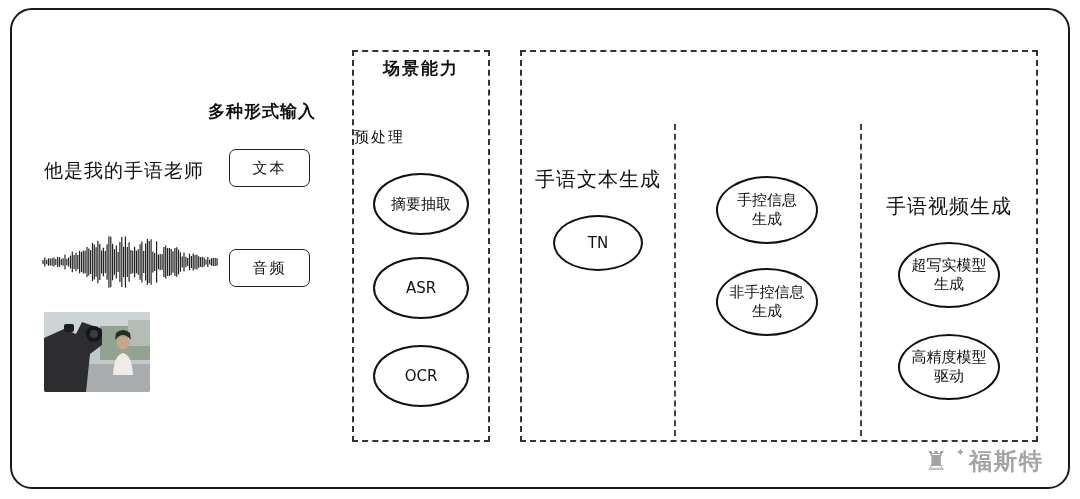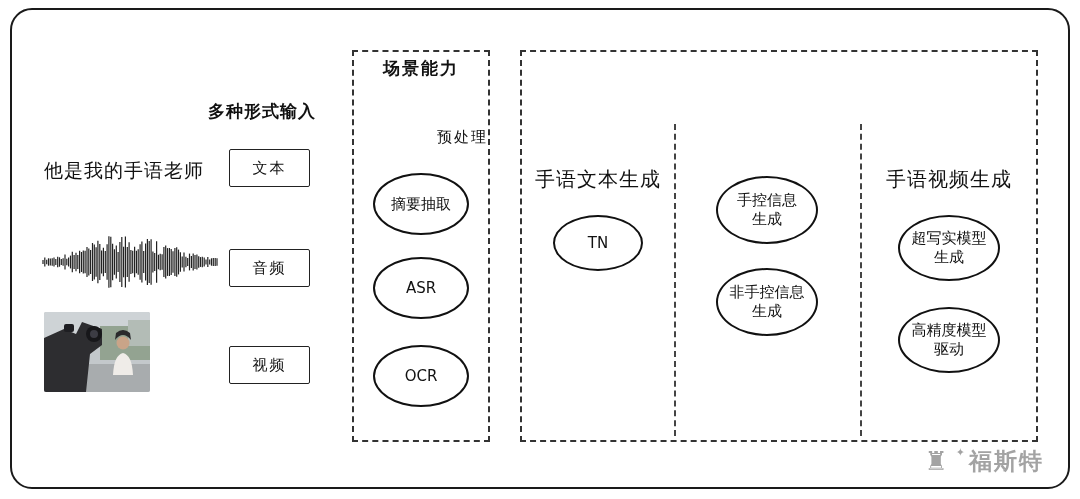--- a/index.html
+++ b/index.html
@@ -19,21 +19,21 @@
   .input-title{
     position:absolute;left:208px;top:100px;
     font-size:17px;font-weight:bold;letter-spacing:1px;
   }
   .text-example{
     position:absolute;left:44px;top:158px;width:180px;
     font-size:19px;letter-spacing:1px;white-space:nowrap;
   }
   .io-box{
     position:absolute;left:229px;width:79px;height:36px;
-    border:1.5px solid #222;border-radius:2px;
+    border:1.5px solid #222;border-radius:7px;
     display:flex;align-items:center;justify-content:center;
     font-size:15px;background:#fff;letter-spacing:2px;
   }
   .io-box.b1{top:149px;} .io-box.b2{top:249px;} .io-box.b3{top:346px;}
   .waveform{
     position:absolute;left:42px;top:234px;width:176px;height:56px;
   }
   .waveform svg{width:100%;height:100%;}
   .waveform line{stroke:#222;stroke-width:1.2;}
   .photo{
@@ -46,42 +46,42 @@
     position:absolute;top:50px;height:392px;
     border:2px dashed #333;background:#fff;
     box-sizing:border-box;
   }
   .panel-title{
     margin-top:5px;text-align:center;
     font-size:17px;font-weight:bold;letter-spacing:2px;
   }
   .scene-panel{left:352px;width:138px;}
   .scene-sub{
-    margin-top:48px;text-align:right;font-size:15px;letter-spacing:2px;
+    margin-top:48px;text-align:left;font-size:15px;letter-spacing:2px;
   }
   .node{
     border:2px solid #111;border-radius:50%;
     display:flex;align-items:center;justify-content:center;
     text-align:center;font-size:15px;line-height:1.25;
     white-space:pre-line;background:#fff;
     box-sizing:border-box;
   }
   .scene-panel .node{width:96px;height:62px;margin:0 auto;}
   .scene-panel .node.n1{margin-top:26px;}
   .scene-panel .node.n2{margin-top:22px;}
   .scene-panel .node.n3{margin-top:26px;}
   
   .core-panel{left:520px;width:518px;}
   .core-col{
     position:absolute;top:102px;bottom:14px;
     display:flex;flex-direction:column;align-items:center;
   }
   .core-col.c1{left:0;width:152px;}
   .core-col.c2{left:152px;width:186px;}
-  .core-col.c3{left:338px;width:178px;}
+  .core-col.c3{left:338px;width:178px;justify-content:center;}
   .col-title{
     margin-top:12px;font-size:20px;letter-spacing:1px;text-align:center;
     white-space:nowrap;
   }
   .core-col.c1 .node{width:90px;height:56px;}
   .core-col.c2 .node{width:102px;height:68px;}
   .core-col.c3 .node{width:102px;height:66px;}
   .core-col .node.n1{margin-top:22px;}
   .core-col.c1 .node.n2{margin-top:34px;}
   .core-col.c2 .node.n2{margin-top:24px;}
@@ -227,21 +227,20 @@
       <rect x="0" y="52" width="106" height="28" fill="#a8acae"></rect>
       <circle cx="79" cy="31" r="6.5" fill="#c9a488"></circle>
       <path d="M71 28 q8-10 16 0 l-1-7 q-7-6-14 0 z" fill="#2a2a2c"></path>
       <path d="M69 63 q1-20 10-22 q9 2 10 22 z" fill="#efece8"></path>
       <path d="M0 80 V26 l20-9 12 5 6-12 20 7 v16 l-12 9 -4 38 z" fill="#2d2d30"></path>
       <circle cx="50" cy="22" r="8" fill="#17171a"></circle>
       <circle cx="50" cy="22" r="4" fill="#3c3c44"></circle>
       <rect x="20" y="12" width="10" height="8" rx="2" fill="#1e1e22"></rect>
     </svg>
   </div>
-  <div class="io-box b3">视频</div>
 
   <div class="panel scene-panel">
     <div class="panel-title">场景能力</div>
     <div class="scene-sub">预处理</div>
     <div class="node n1">摘要抽取</div>
     <div class="node n2">ASR</div>
     <div class="node n3">OCR</div>
   </div>
 
   <div class="panel core-panel">

